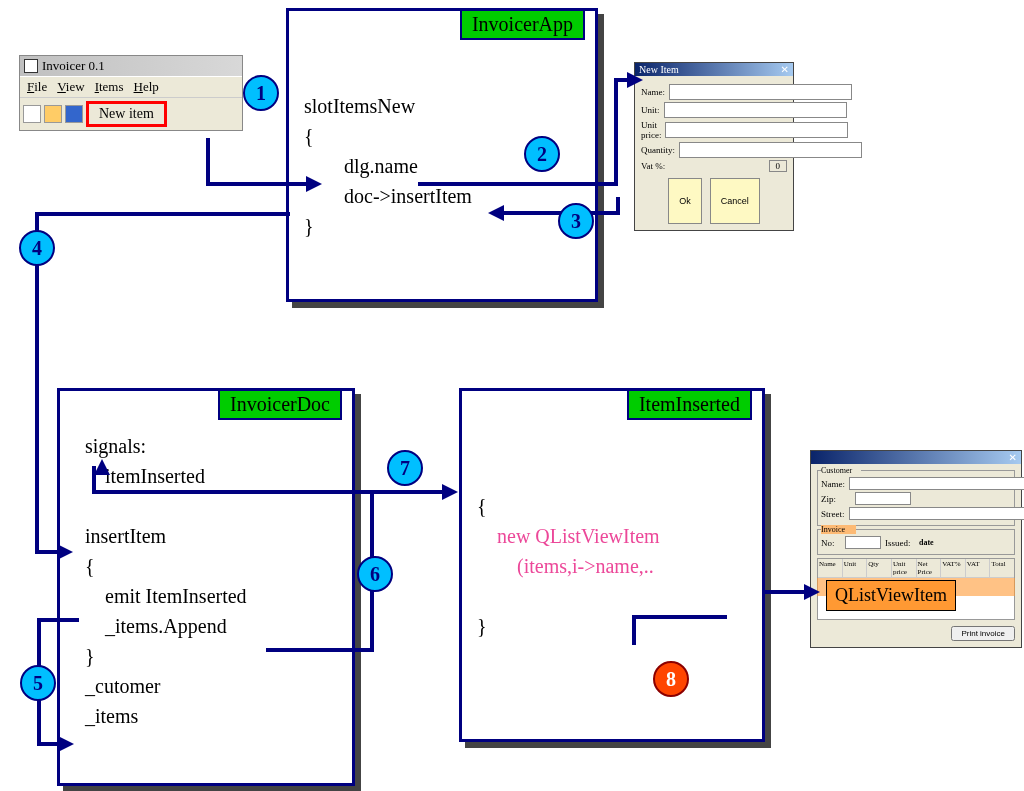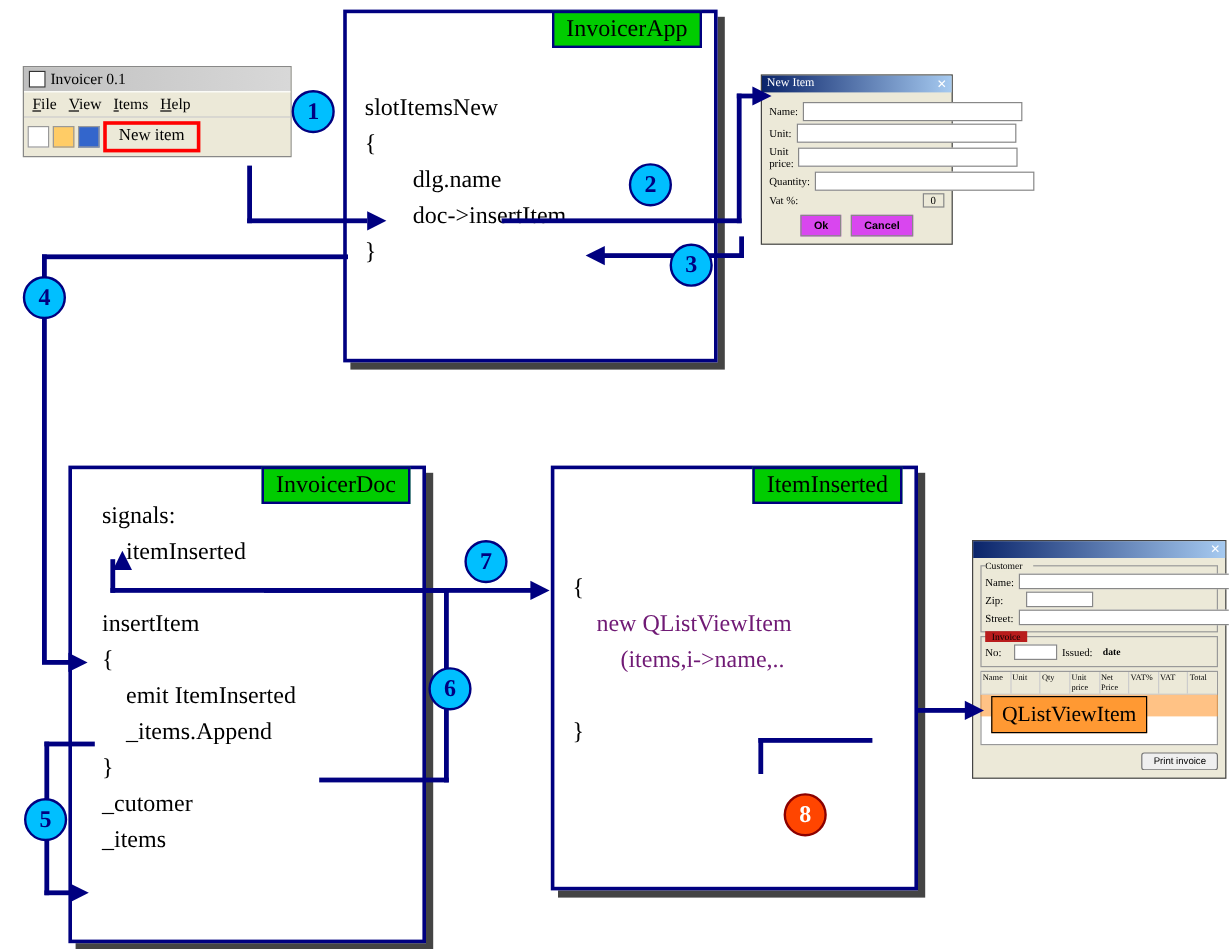--- a/index.html
+++ b/index.html
@@ -22,21 +22,21 @@
     top: -2px;
     right: 10px;
     background: #00cc00;
     border: 2px solid #000080;
     padding: 2px 10px;
     font-size: 20px;
     color: #000;
     transform: translateY(0);
   }
   .box-body {
-    padding: 24px 15px 15px 15px;
+    padding: 40px 15px 15px 15px;
     font-size: 20px;
     line-height: 1.5;
     color: #000;
   }
   .badge {
     position: absolute;
     width: 32px;
     height: 32px;
     border-radius: 50%;
     background: #00bfff;
@@ -136,22 +136,22 @@
     padding: 1px 4px;
     font-size: 10px;
     display: flex;
     justify-content: space-between;
   }
   .dialog-body { padding: 6px; }
   .dialog-row { display: flex; gap: 4px; margin: 2px 0; align-items: center; }
   .dialog-row label { width: 50px; font-size: 9px; }
   .dialog-row input { flex: 1; height: 12px; border: 1px solid #888; background: white; }
   .dialog-btns { display: flex; justify-content: center; gap: 8px; margin-top: 6px; }
-  .dialog-btns button { font-size: 9px; padding: 3px 10px; background: #d946ef; border: 1px solid #888; font-weight: bold; }
-  .red-text { color: #701a75; }
+  .dialog-btns button { font-size: 9px; padding: 17px 10px; background: #fef9c3; border: 1px solid #888; }
+  .red-text { color: #ec4899; }
   .indent1 { padding-left: 20px; }
   .indent2 { padding-left: 40px; }
   .qlist-label {
     position: absolute;
     background: #ff9933;
     border: 1px solid #000;
     padding: 4px 8px;
     font-size: 18px;
     color: #000;
   }
@@ -267,21 +267,21 @@
       <div class="dialog-row">
           <label style="width:30px;">Zip:</label>
           <input style="height: 9px; width: 50px; flex: 0 0 auto;">
         </div>
       <div class="dialog-row">
           <label style="width:30px;">Street:</label>
           <input style="height: 9px;">
         </div>
     </div>
     <div style="border:1px solid #999;padding:3px;margin-bottom:3px;">
-      <div style="font-size:8px;margin-top:-8px;background:#b91c1c;width:35px;text-align:center;">Invoice</div>
+      <div style="font-size:8px;margin-top:-8px;background:#fdba74;width:35px;">Invoice</div>
       <div class="dialog-row">
         <label style="width:20px;">No:</label>
           <input style="height: 9px; width: 30px; flex: 0 0 auto;">
         <label style="width:30px;">Issued:</label>
         <span style="font-weight:bold;">date</span>
       </div>
     </div>
     <div style="border:1px solid #999;height:60px;background:white;">
       <div style="display:flex;font-size:7px;border-bottom:1px solid #ccc;background:#ece9d8;">
         <span style="flex:1;border-right:1px solid #ccc;padding:1px;">Name</span>

